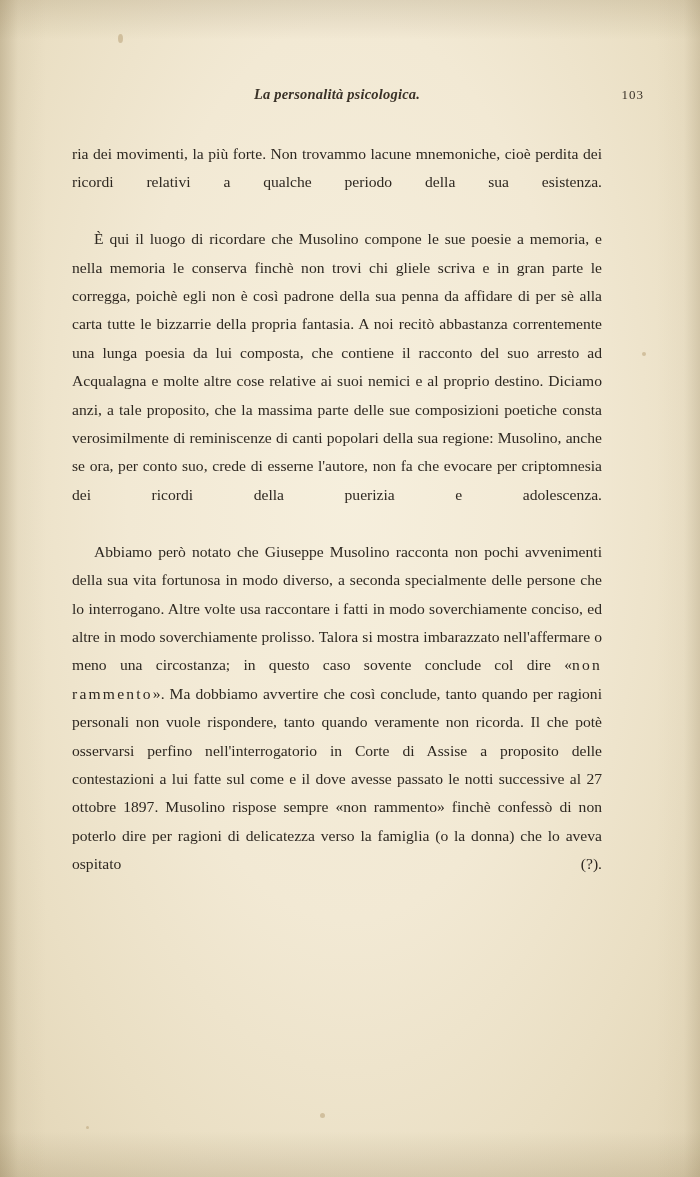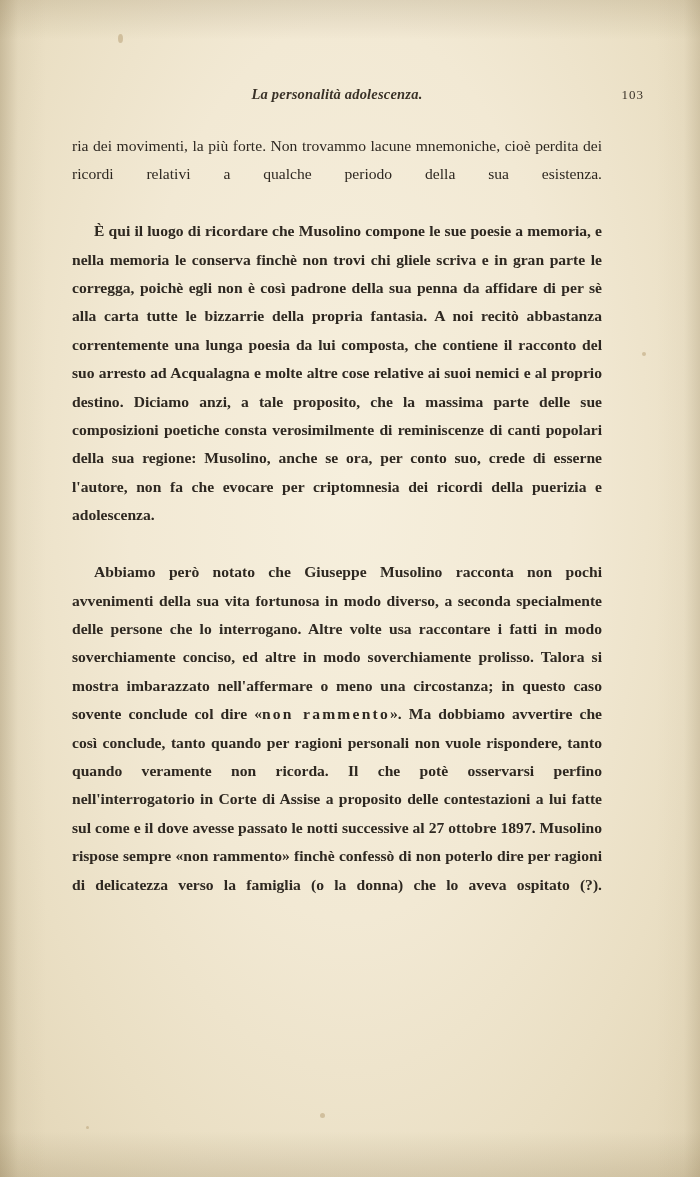--- a/index.html
+++ b/index.html
@@ -62,34 +62,33 @@
   }
   .runhead-page {
     position: absolute;
     right: -42px;
     top: 1px;
     font-size: 13px;
     color: #3a3228;
     letter-spacing: 1px;
   }
   .body-text {
-    margin-top: 12px;
+    margin-top: 20px;
     color: #2e2821;
     font-size: 15.6px;
     line-height: 28.4px;
   }
   p.para {
     margin: 0;
     text-align: justify;
     text-justify: inter-word;
     text-indent: 0;
   }
   p.para.indent {
     text-indent: 22px;
-    font-weight: bold;
   }
   
   p.para::after {
     content: "";
     display: inline-block;
     width: 100%;
   }
   .spaced {
     letter-spacing: 2.2px;
   }
@@ -107,21 +106,21 @@
   <div class="vignette"></div>
 
   <div class="speck" style="left:118px; top:34px; width:5px; height:9px;"></div>
   <div class="speck" style="left:642px; top:352px; width:4px; height:4px;"></div>
   <div class="speck" style="left:86px; top:1126px; width:3px; height:3px;"></div>
   <div class="speck bottom-speck" style="width:5px; height:5px;"></div>
 
   <div class="content">
 
     <div class="runhead">
-      <div class="runhead-title">La personalità adolescenza.</div>
+      <div class="runhead-title">La personalità psicologica.</div>
       <div class="runhead-page">103</div>
     </div>
 
     <div class="body-text">
 
       <p class="para">ria dei movimenti, la più forte. Non trovammo lacune mnemoniche, cioè perdita dei ricordi relativi a qualche periodo della sua esistenza.</p>
 
       <p class="para indent">È qui il luogo di ricordare che Musolino compone le sue poesie a memoria, e nella memoria le conserva finchè non trovi chi gliele scriva e in gran parte le corregga, poichè egli non è così padrone della sua penna da affidare di per sè alla carta tutte le bizzarrie della propria fantasia. A noi recitò abbastanza correntemente una lunga poesia da lui composta, che contiene il racconto del suo arresto ad Acqualagna e molte altre cose relative ai suoi nemici e al proprio destino. Diciamo anzi, a tale proposito, che la massima parte delle sue composizioni poetiche consta verosimilmente di reminiscenze di canti popolari della sua regione: Musolino, anche se ora, per conto suo, crede di esserne l'autore, non fa che evocare per criptomnesia dei ricordi della puerizia e adolescenza.</p>
 
       <p class="para indent"><span>Abbiamo però notato che Giuseppe Musolino racconta non pochi avvenimenti della sua vita fortunosa in modo diverso, a seconda specialmente delle persone che lo interrogano. Altre volte usa raccontare i fatti in modo soverchiamente conciso, ed altre in modo soverchiamente prolisso. Talora si mostra imbarazzato nell'affermare o meno una circostanza; in questo caso sovente conclude col dire «</span><span class="spaced">non rammento</span><span>». Ma dobbiamo avvertire che così conclude, tanto quando per ragioni personali non vuole rispondere, tanto quando veramente non ricorda. Il che potè osservarsi perfino nell'interrogatorio in Corte di Assise a proposito delle contestazioni a lui fatte sul come e il dove avesse passato le notti successive al 27 ottobre 1897. Musolino rispose sempre «non rammento» finchè confessò di non poterlo dire per ragioni di delicatezza verso la famiglia (o la donna) che lo aveva ospitato (?).</span></p>

